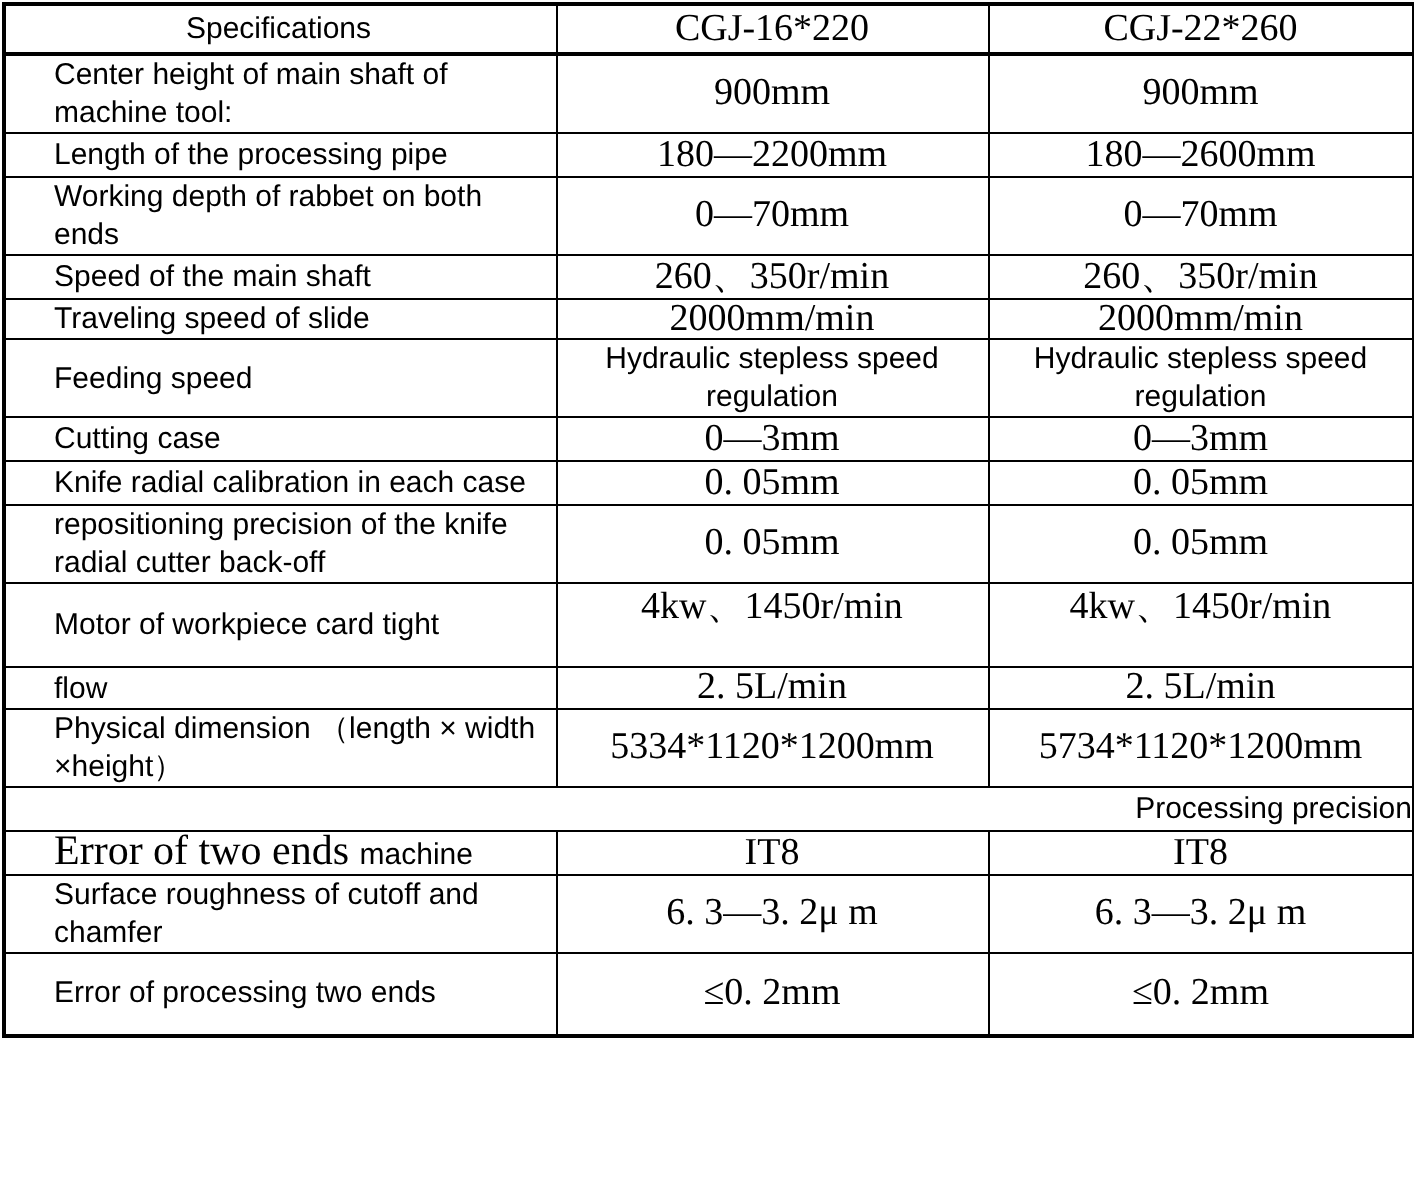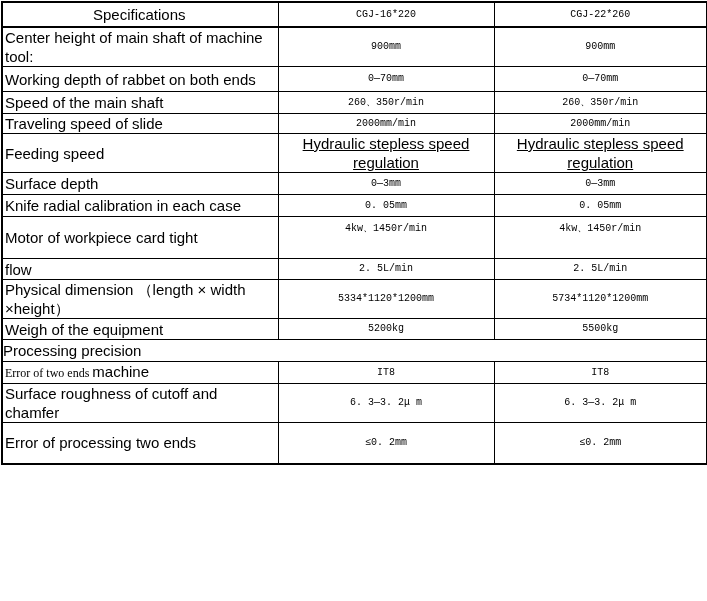--- a/index.html
+++ b/index.html
@@ -20,58 +20,57 @@
     border: 1px solid #000000;
     overflow: hidden;
     padding: 0;
   }
   
   td.lbl {
     font-family: "Liberation Sans", sans-serif;
     font-size: 15px;
     line-height: 19px;
     text-align: left;
-    padding-left: 2px;
+    padding-left: 24px;
     padding-right: 2px;
     vertical-align: middle;
   }
   
   td.val {
-    font-family: Liberation Mono, monospace;
-    font-size: 10px;
+    font-family: Liberation Serif, serif;
+    font-size: 19px;
     line-height: 18px;
     text-align: center;
     vertical-align: middle;
   }
   td.val.sans {
     font-family: "Liberation Sans", sans-serif;
     font-size: 15px;
     line-height: 19px;
-    text-decoration: underline;
   }
   td.val.top {
     vertical-align: top;
     padding-top: 3px;
   }
   tr.head td.lbl {
     text-align: center;
     padding-left: 0;
   }
   tr.head td {
     border-bottom: 2px solid #000000;
   }
   td.section {
     font-family: "Liberation Sans", sans-serif;
     font-size: 15px;
-    text-align: left;
+    text-align: right;
     vertical-align: middle;
   }
   .serif-part {
     font-family: "Liberation Serif", serif;
-    font-size: 12px;
+    font-size: 21px;
   }
 </style>
 </head>
 <body>
 
 <table class="spec-table">
   <colgroup>
     <col style="width:276px">
     <col style="width:216px">
     <col style="width:213px">
@@ -81,20 +80,25 @@
       <td class="lbl">Specifications</td>
       <td class="val">CGJ-16*220</td>
       <td class="val">CGJ-22*260</td>
     </tr>
 
     <tr style="height:38px">
       <td class="lbl">Center height of main shaft of machine tool:</td>
       <td class="val">900mm</td>
       <td class="val">900mm</td>
     </tr>
+    <tr style="height:22px">
+      <td class="lbl">Length of the processing pipe</td>
+      <td class="val">180—2200mm</td>
+      <td class="val">180—2600mm</td>
+    </tr>
     <tr style="height:25px">
       <td class="lbl">Working depth of rabbet on both ends</td>
       <td class="val">0—70mm</td>
       <td class="val">0—70mm</td>
     </tr>
     <tr style="height:22px">
       <td class="lbl">Speed of the main shaft</td>
       <td class="val">260、350r/min</td>
       <td class="val">260、350r/min</td>
     </tr>
@@ -102,48 +106,48 @@
       <td class="lbl">Traveling speed of slide</td>
       <td class="val">2000mm/min</td>
       <td class="val">2000mm/min</td>
     </tr>
     <tr style="height:38px">
       <td class="lbl">Feeding speed</td>
       <td class="val sans">Hydraulic stepless speed regulation</td>
       <td class="val sans">Hydraulic stepless speed regulation</td>
     </tr>
     <tr style="height:22px">
-      <td class="lbl">Surface depth</td>
+      <td class="lbl">Cutting case</td>
       <td class="val">0—3mm</td>
       <td class="val">0—3mm</td>
     </tr>
     <tr style="height:22px">
       <td class="lbl">Knife radial calibration in each case</td>
+      <td class="val">0. 05mm</td>
+      <td class="val">0. 05mm</td>
+    </tr>
+    <tr style="height:38px">
+      <td class="lbl">repositioning precision of the knife radial cutter back-off</td>
       <td class="val">0. 05mm</td>
       <td class="val">0. 05mm</td>
     </tr>
     <tr style="height:42px">
       <td class="lbl">Motor of workpiece card tight</td>
       <td class="val top">4kw、1450r/min</td>
       <td class="val top">4kw、1450r/min</td>
     </tr>
     <tr style="height:21px">
       <td class="lbl">flow</td>
       <td class="val">2. 5L/min</td>
       <td class="val">2. 5L/min</td>
     </tr>
     <tr style="height:39px">
       <td class="lbl">Physical dimension （length × width ×height）</td>
       <td class="val">5334*1120*1200mm</td>
       <td class="val">5734*1120*1200mm</td>
-    </tr>
-    <tr style="height:21px">
-      <td class="lbl">Weigh of the equipment</td>
-      <td class="val">5200kg</td>
-      <td class="val">5500kg</td>
     </tr>
 
     <tr style="height:22px">
       <td class="section" colspan="3">Processing precision</td>
     </tr>
 
     <tr style="height:21px">
       <td class="lbl"><span class="serif-part">Error of two ends </span><span>machine</span></td>
       <td class="val">IT8</td>
       <td class="val">IT8</td>

